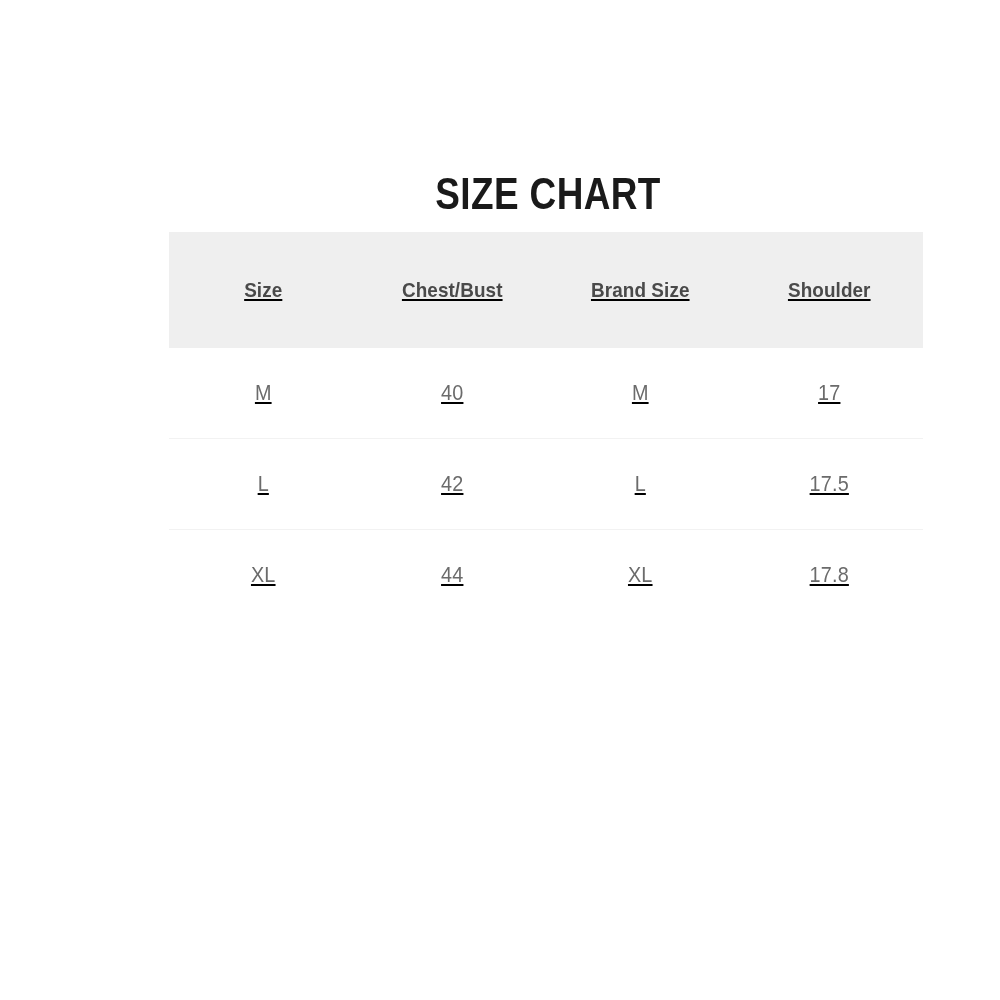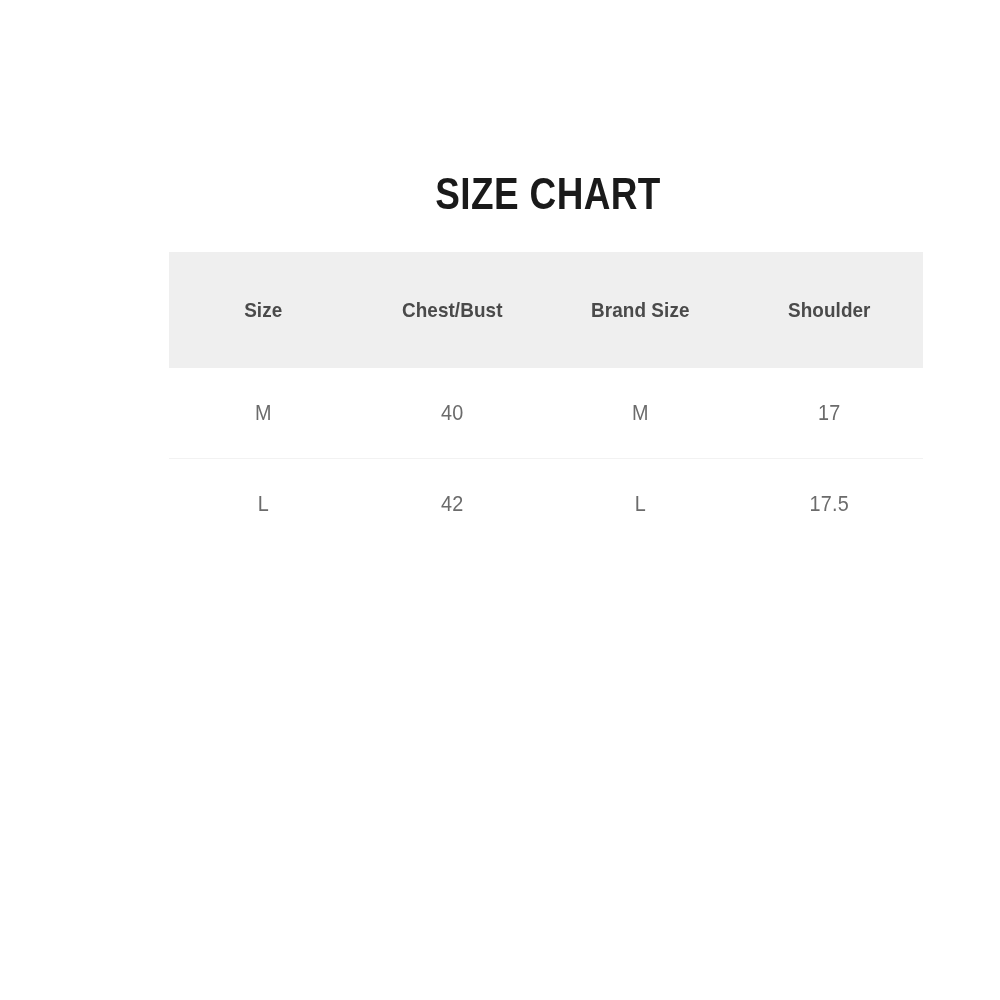--- a/index.html
+++ b/index.html
@@ -38,22 +38,23 @@
     letter-spacing: 0.5px;
     transform: scaleX(0.82);
     transform-origin: center top;
     white-space: nowrap;
   }
 
   
   .size-table-wrap {
     position: absolute;
     left: 121px;
-    top: 252px;
+    top: 232px;
     width: 754px;
+    text-decoration: underline;
   }
 
   table.size-table {
     width: 754px;
     border-collapse: collapse;
     table-layout: fixed;
   }
 
   table.size-table col {
     width: 188.5px;
@@ -128,17 +129,23 @@
           <td>40</td>
           <td>M</td>
           <td>17</td>
         </tr>
         <tr>
           <td>L</td>
           <td>42</td>
           <td>L</td>
           <td>17.5</td>
         </tr>
+        <tr>
+          <td>XL</td>
+          <td>44</td>
+          <td>XL</td>
+          <td>17.8</td>
+        </tr>
       </tbody>
     </table>
   </div>
 
 </div>
 
 </body></html>

